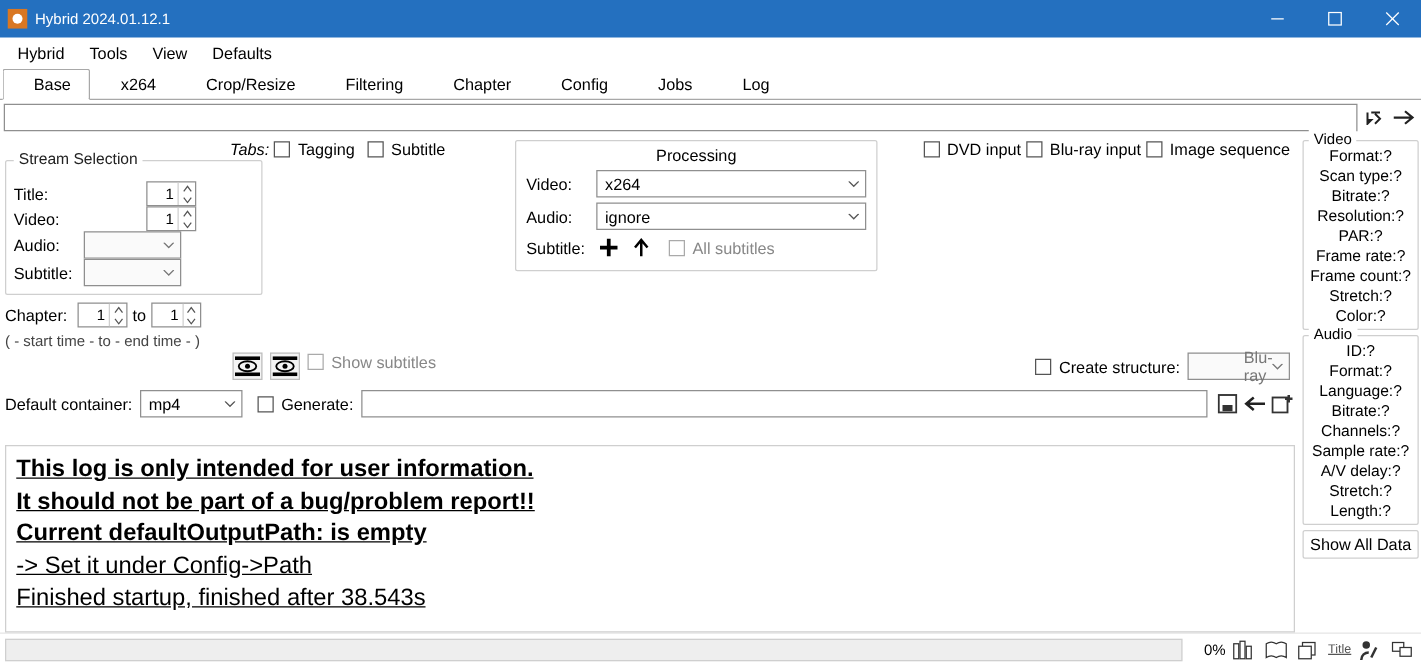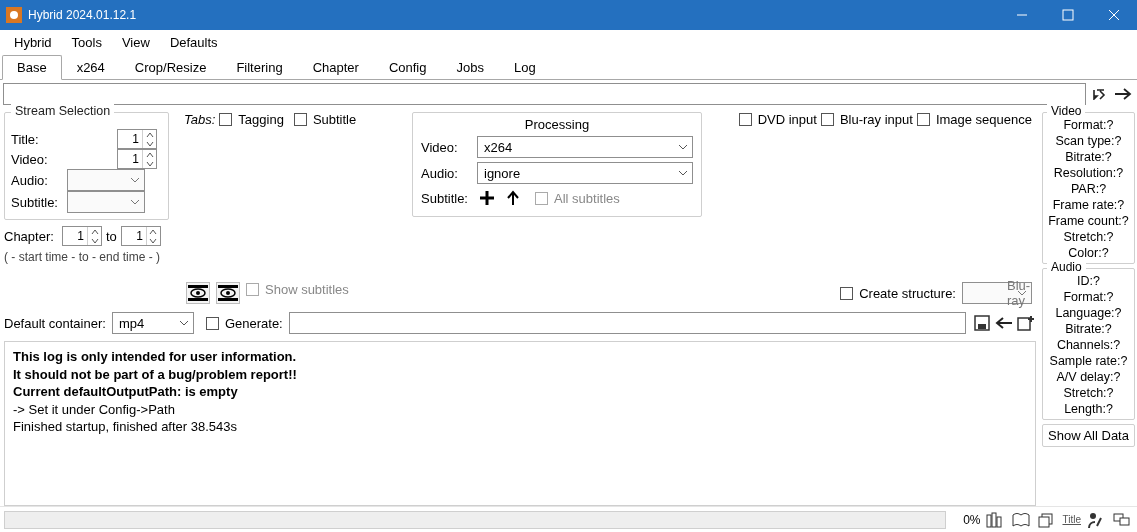--- a/index.html
+++ b/index.html
@@ -13,21 +13,21 @@
 .titlebar .spacer { flex: 1; }
 .titlebar .win-btn { width: 46px; height: 30px; display:flex; align-items:center; justify-content:center; }
 .titlebar .win-btn svg { stroke: #fff; }
 
 
 .menubar { height: 24px; display:flex; align-items:center; padding: 0 4px; }
 .menubar span { padding: 2px 10px; }
 
 
 .tabbar { height: 26px; display:flex; align-items:flex-end; border-bottom: 1px solid #a8a8a8; padding: 0 2px; background:#fff; }
-.tab { padding: 4px 14px 4px 14px; font-size: 13px; border:1px solid transparent; position:relative; top:1px; cursor:default;}
+.tab { padding: 4px 14px 4px 24px; font-size: 13px; border:1px solid transparent; position:relative; top:1px; cursor:default;}
 .tab.active { border:1px solid #a8a8a8; border-bottom:1px solid #fff; background:#fff; border-radius:2px 2px 0 0; }
 
 
 .toolrow { height: 28px; display:flex; align-items:center; padding: 3px 3px; }
 .toolrow input.pathbox { flex:1; height:22px; border:1px solid #8f8f8f; padding: 0 4px; font-size:12px; background:#fff; }
 .icon-arrow { width:22px; height:22px; display:flex; align-items:center; justify-content:center; margin-left:2px;}
 svg { display:block; }
 
 
 .maincols { flex:1; display:flex; position:relative; }
@@ -60,41 +60,41 @@
 .cblbl{display:inline-flex; align-items:center; font-size:13px;}
 
 
 .procbox { border:1px solid #cfcfcf; border-radius:2px; padding: 4px 8px 8px 8px; position:absolute; left:408px; top:4px; width:290px;}
 .procbox .ptitle{ text-align:center; font-size:13px; margin-bottom:2px;}
 .procbox .prow{ display:flex; align-items:center; gap:6px; margin-top:4px;}
 .procbox .plbl{ width:50px; font-size:13px;}
 
 
 .upper { position:relative; height: 172px; }
-.streamsel { position:absolute; left:0; top:0; width:165px;}
+.streamsel { position:absolute; left:0; top:16px; width:206px;}
 .tabsline { position:absolute; left:180px; top:4px;}
 .rightchecks { position:absolute; right:4px; top:4px; display:flex; flex-direction:row; gap:4px;}
 
 .stream-grid{ display:grid; grid-template-columns: 56px 50px 30px; row-gap:0; align-items:center;}
 .stream-grid .sg-sel{ grid-column:2 / span 2;}
 .chtxt { font-size:12px; color:#444; margin-top:4px;}
 
 
 .secrow { height:26px; display:flex; align-items:flex-start; gap:6px; margin-top:2px;}
 .iconbtn { width:24px; height:22px; border:1px solid #bdbdbd; display:flex; align-items:center; justify-content:center; background:#f4f4f4;}
 .createstruct { position:absolute; right:4px; display:flex; align-items:center; gap:6px;}
 
 
 .thirdrow { height:26px; display:flex; align-items:center; gap:6px; margin-top:2px; position:relative;}
 .thirdrow .tlabel{font-size:13px;}
 .thirdrow input.genpath{ flex:1; height:22px; border:1px solid #8f8f8f; padding:0 4px; font-size:12px;}
 .thirdrow .endicons{ display:flex; gap:2px;}
 
 
-.logpane { flex:1; border:1px solid #cfcfcf; margin-top:5px; padding:6px 8px; font-size:13px; line-height:1.35; overflow:auto;}
+.logpane { flex:1; border:1px solid #cfcfcf; margin-top:20px; padding:6px 8px; font-size:19px; line-height:1.35; overflow:auto;text-decoration:underline;}
 .logpane .b{ font-weight:700;}
 
 
 .sidepanel .sgroup{ border:1px solid #cfcfcf; border-radius:2px; padding:4px 4px 2px 4px; margin-top:4px; position:relative;}
 .sidepanel .sgroup .legend{ position:absolute; top:-9px; left:4px; background:#fff; padding:0 4px; font-size:12px;}
 .sidepanel .kv{ display:flex; justify-content:center; font-size:12.5px; padding:1px 0;}
 .showall{ text-align:center; padding:3px 0; font-size:13px; border:1px solid #cfcfcf; border-radius:2px; margin-top:4px;}
 
 
 .statusbar{ height:26px; background:#fff; display:flex; align-items:center; padding:2px 4px; gap:4px; border-top:1px solid #e5e5e5;}
@@ -358,21 +358,21 @@
       </div>
       <span class="cblbl" style="color:#888;">
           <span class="cb" style="border-color:#aaa;"></span>
           <span>Show subtitles</span>
         </span>
       <div class="createstruct">
         <span class="cblbl">
             <span class="cb"></span>
             <span>Create structure:</span>
           </span>
-        <div class="sel dis" style="width:70px;padding-left:44px;">
+        <div class="sel dis" style="width:82px;padding-left:44px;">
           <span>Blu-ray</span>
           <span class="cv">
               <svg viewBox="0 0 10 5">
                 <path d="M1 0l4 4 4-4" fill="none" stroke="#777"></path>
               </svg>
             </span>
         </div>
       </div>
     </div>
 

